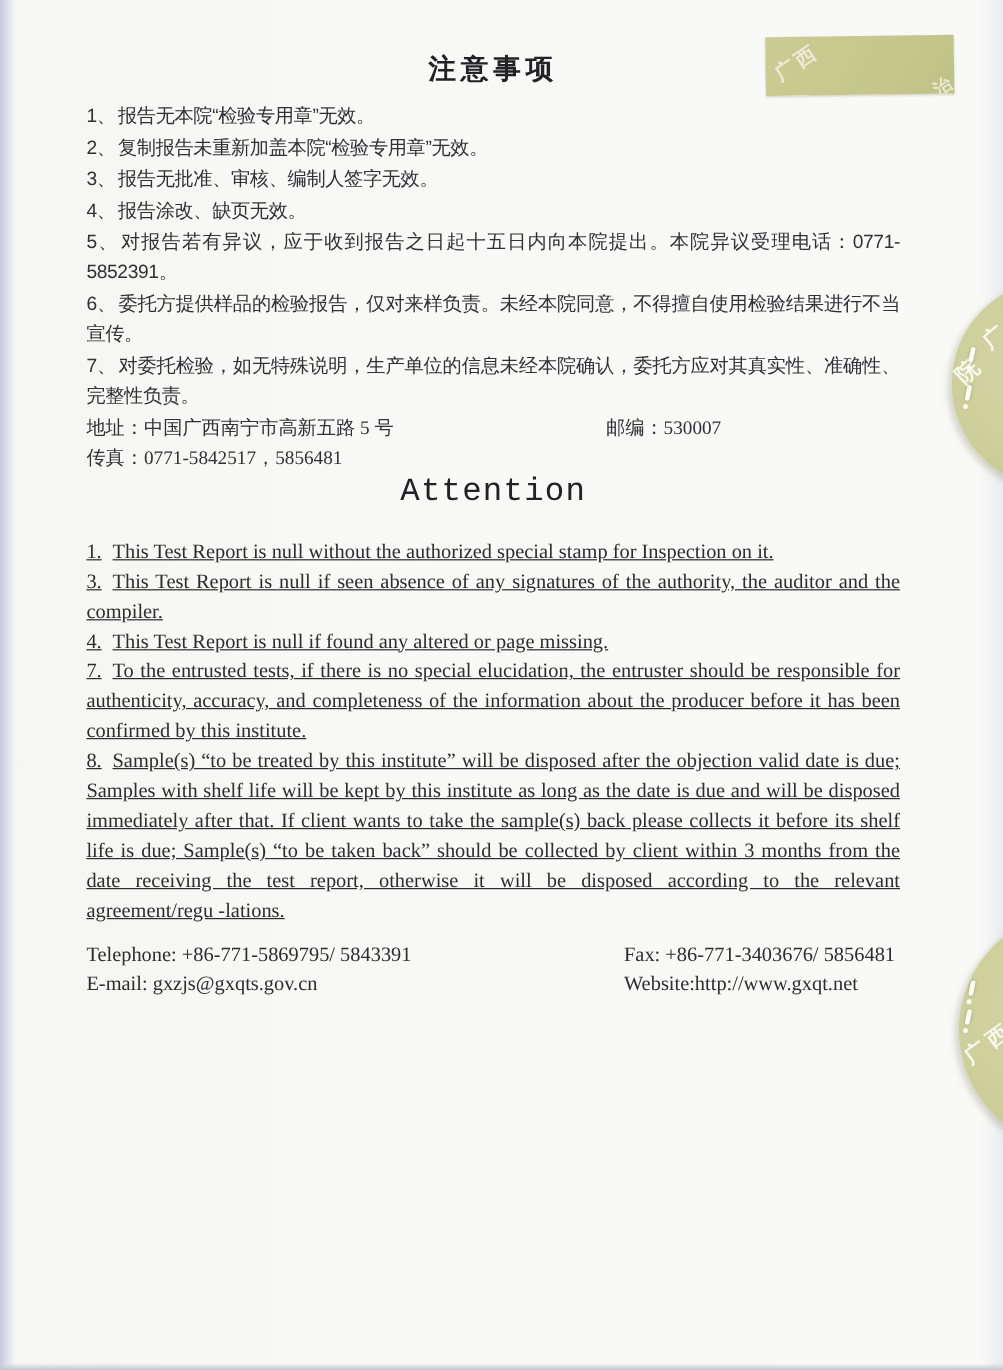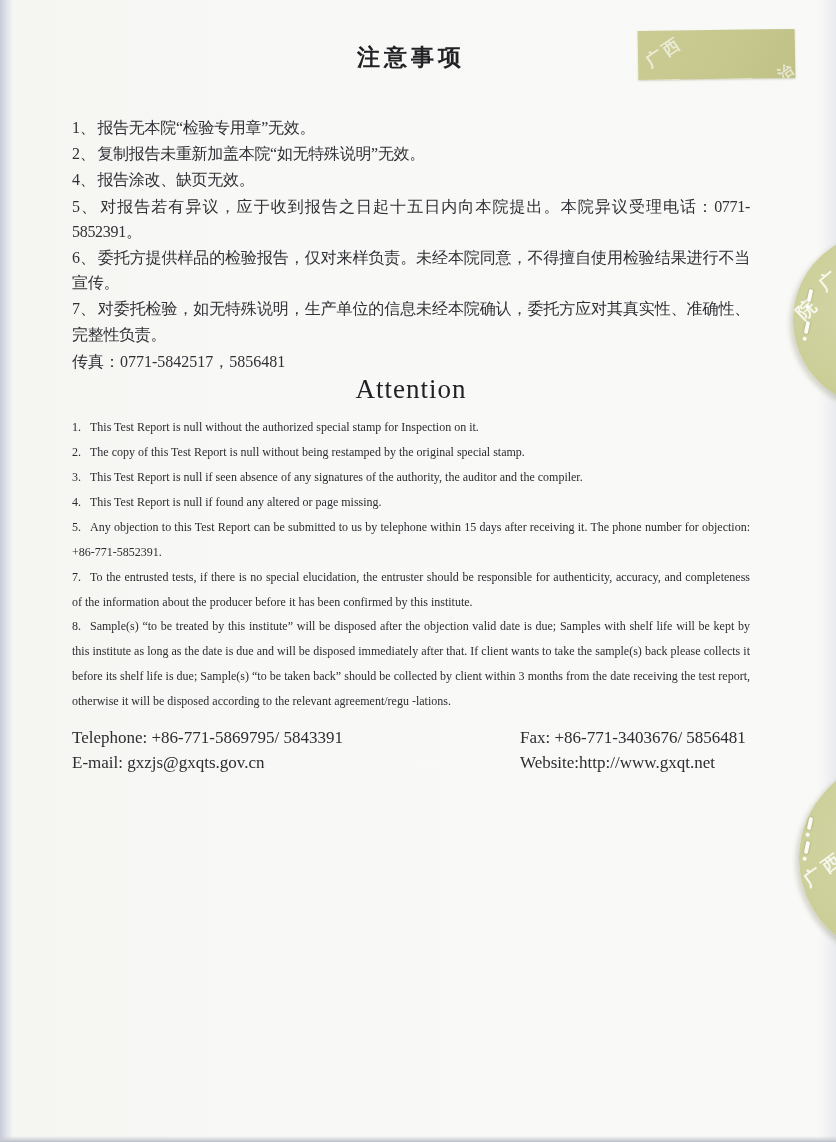--- a/index.html
+++ b/index.html
@@ -18,44 +18,44 @@
 
   .content { position:absolute; left:72px; right:86px; top:42px; }
 
   .title-zh {
     font-family:"DejaVu Sans","Liberation Sans",sans-serif;
     font-weight:700; font-size:23px; letter-spacing:4px;
     text-align:center; margin:0; color:#222226;
   }
 
   .zh-section {
-    margin-top:42px;
-    font-family:Liberation Serif, serif;
+    margin-top:12px;
+    font-family:Liberation Sans, sans-serif;
     font-size:16px; line-height:25.2px; letter-spacing:-0.3px;
     text-align:justify; color:#303036;
   }
   .zh-section p { margin:0 0 1px 0; }
   .zh-section .num { margin-right:2px; }
 
   .zh-contacts { margin-top:2px;
     font-family:"Liberation Serif","DejaVu Serif",serif;
     font-size:16px; line-height:25.4px; color:#303036; }
   .contact-row { display:flex; }
   .zh-contacts .cl { width:433px; flex:0 0 auto; }
   .zh-contacts .cr { flex:1; }
 
   .attention-title {
-    font-family:Liberation Serif, serif;
+    font-family:Liberation Mono, monospace;
     font-weight:400; font-size:27px; letter-spacing:1px;
-    text-align:center; margin:0 0 10px 0; color:#222226;
+    text-align:center; margin:0 0 22px 0; color:#222226;
   }
 
   .en-section {
     font-family:"Liberation Serif","DejaVu Serif",serif;
-    font-size:12px; line-height:24.9px; text-align:justify; color:#2c2c31;
+    font-size:17px; line-height:24.9px; text-align:justify; color:#2c2c31;text-decoration:underline;
   }
   .en-section p { margin:0; }
   .en-section .num { margin-right:9px; }
 
   .en-contacts { margin-top:12px;
     font-family:"Liberation Serif","DejaVu Serif",serif;
     font-size:17px; line-height:24.6px; color:#2c2c31; }
   .en-contacts .cl { width:448px; flex:0 0 auto; }
   .en-contacts .cr { flex:1; }
 
@@ -118,41 +118,44 @@
     <i class="glint g1"></i>
     <i class="glint g2"></i>
   </div>
 
   <div class="content">
 
     <h1 class="title-zh">注意事项</h1>
 
     <div class="zh-section">
       <p><span class="num">1、</span><span>报告无本院“检验专用章”无效。</span></p>
-      <p><span class="num">2、</span><span>复制报告未重新加盖本院“如无特殊说明”无效。</span></p>
+      <p><span class="num">2、</span><span>复制报告未重新加盖本院“检验专用章”无效。</span></p>
+      <p><span class="num">3、</span><span>报告无批准、审核、编制人签字无效。</span></p>
       <p><span class="num">4、</span><span>报告涂改、缺页无效。</span></p>
       <p><span class="num">5、</span><span>对报告若有异议，应于收到报告之日起十五日内向本院提出。本院异议受理电话：0771-5852391。</span></p>
       <p><span class="num">6、</span><span>委托方提供样品的检验报告，仅对来样负责。未经本院同意，不得擅自使用检验结果进行不当宣传。</span></p>
       <p><span class="num">7、</span><span>对委托检验，如无特殊说明，生产单位的信息未经本院确认，委托方应对其真实性、准确性、完整性负责。</span></p>
     </div>
 
     <div class="zh-contacts">
+      <div class="contact-row">
+        <span class="cl">地址：中国广西南宁市高新五路 5 号</span>
+        <span class="cr">邮编：530007</span>
+      </div>
       <div class="contact-row">
         <span class="cr">传真：0771-5842517，5856481</span>
       </div>
     </div>
 
     <h2 class="attention-title">Attention</h2>
 
     <div class="en-section">
       <p><span class="num">1.</span><span>This Test Report is null without the authorized special stamp for Inspection on it.</span></p>
-      <p><span class="num">2.</span><span>The copy of this Test Report is null without being restamped by the original special stamp.</span></p>
       <p><span class="num">3.</span><span>This Test Report is null if seen absence of any signatures of the authority, the auditor and the compiler.</span></p>
       <p><span class="num">4.</span><span>This Test Report is null if found any altered or page missing.</span></p>
-      <p><span class="num">5.</span><span>Any objection to this Test Report can be submitted to us by telephone within 15 days after receiving it. The phone number for objection: +86-771-5852391.</span></p>
       <p><span class="num">7.</span><span>To the entrusted tests, if there is no special elucidation, the entruster should be responsible for authenticity, accuracy, and completeness of the information about the producer before it has been confirmed by this institute.</span></p>
       <p><span class="num">8.</span><span>Sample(s) “to be treated by this institute” will be disposed after the objection valid date is due; Samples with shelf life will be kept by this institute as long as the date is due and will be disposed immediately after that. If client wants to take the sample(s) back please collects it before its shelf life is due; Sample(s) “to be taken back” should be collected by client within 3 months from the date receiving the test report, otherwise it will be disposed according to the relevant agreement/regu -lations.</span></p>
     </div>
 
     <div class="en-contacts">
       <div class="contact-row">
         <span class="cl">Telephone: +86-771-5869795/ 5843391</span>
         <span class="cr">Fax: +86-771-3403676/ 5856481</span>
       </div>
       <div class="contact-row">

